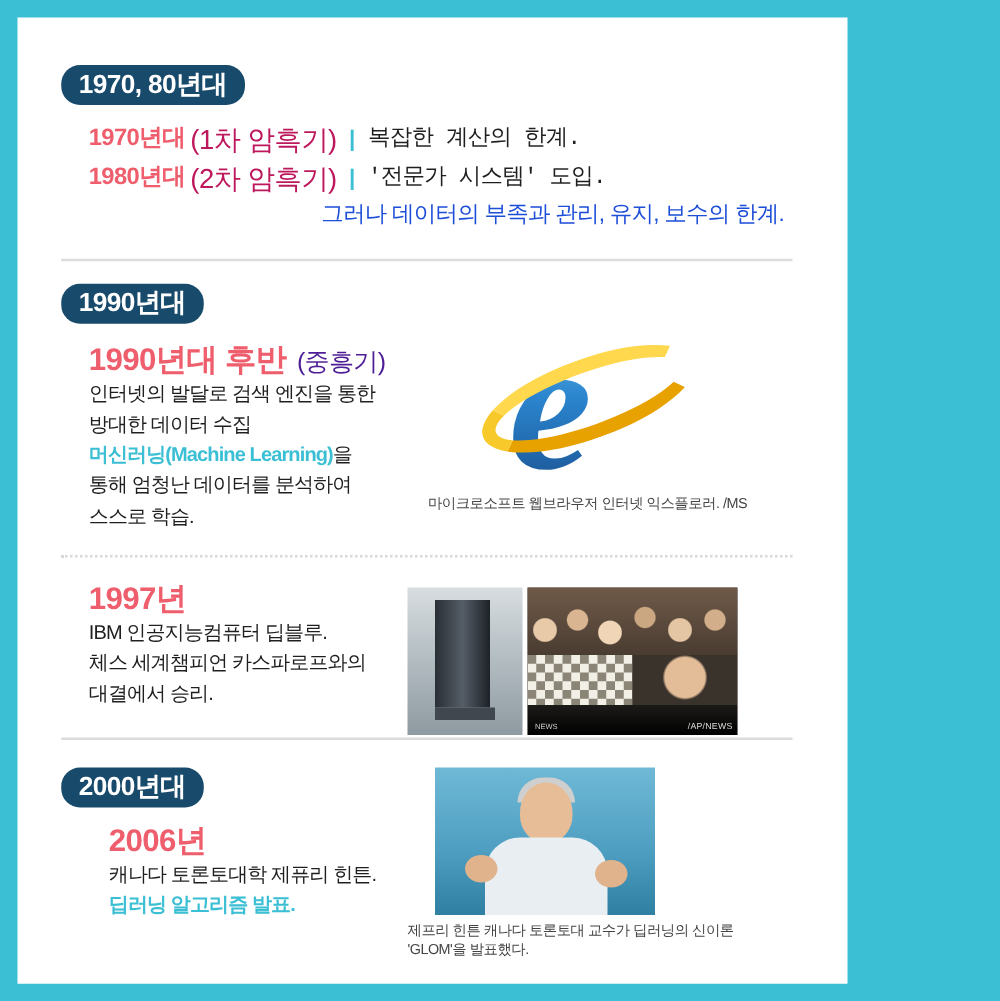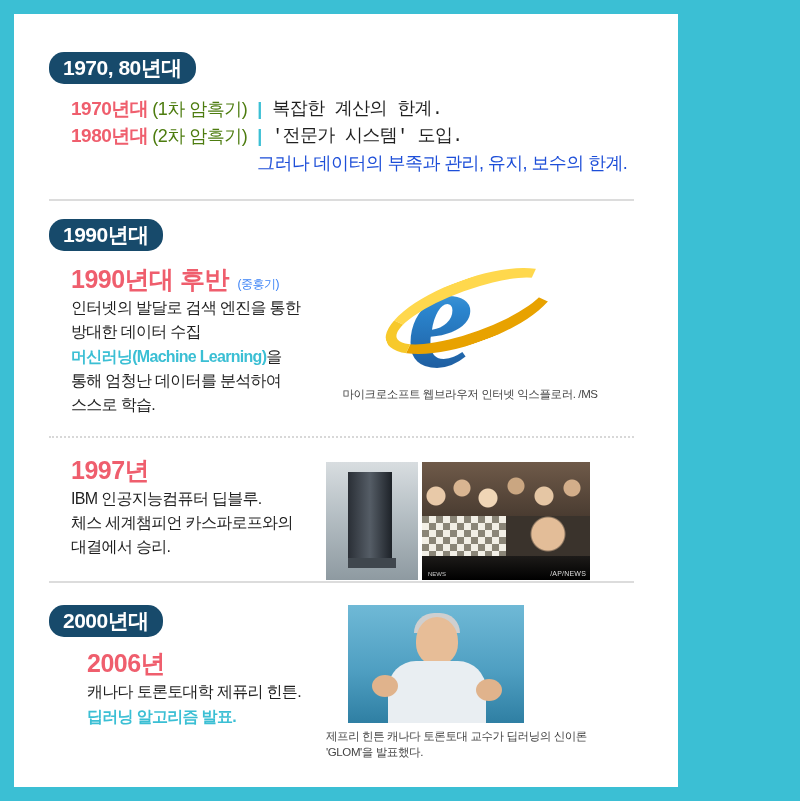--- a/index.html
+++ b/index.html
@@ -58,22 +58,22 @@
     align-items: center;
     line-height: 1.42;
   }
   .yr {
     color: #ef5e6d;
     font-size: 19px;
     font-weight: bold;
     letter-spacing: -0.5px;
   }
   .yr-sub {
-    color: #4d7c0f;
-    font-size: 18px;
+    color: #be185d;
+    font-size: 22px;
     letter-spacing: -0.5px;
     margin-left: 4px;
   }
   .bar {
     color: #3bbfd4;
     font-size: 18px;
     font-weight: bold;
     margin: 0 10px;
   }
   .dark {
@@ -111,22 +111,22 @@
     margin-left: 22px;
     width: 400px;
   }
   .line-pink {
     color: #ef5e6d;
     font-size: 25px;
     font-weight: bold;
     letter-spacing: -0.5px;
   }
   .line-gray-sm {
-    color: #3b82f6;
-    font-size: 12px;
+    color: #4c1d95;
+    font-size: 20px;
     letter-spacing: -0.5px;
     margin-left: 4px;
   }
   .body-line {
     color: #1f1f1f;
     font-size: 16px;
     letter-spacing: -0.7px;
     line-height: 1.52;
   }
   .teal {

